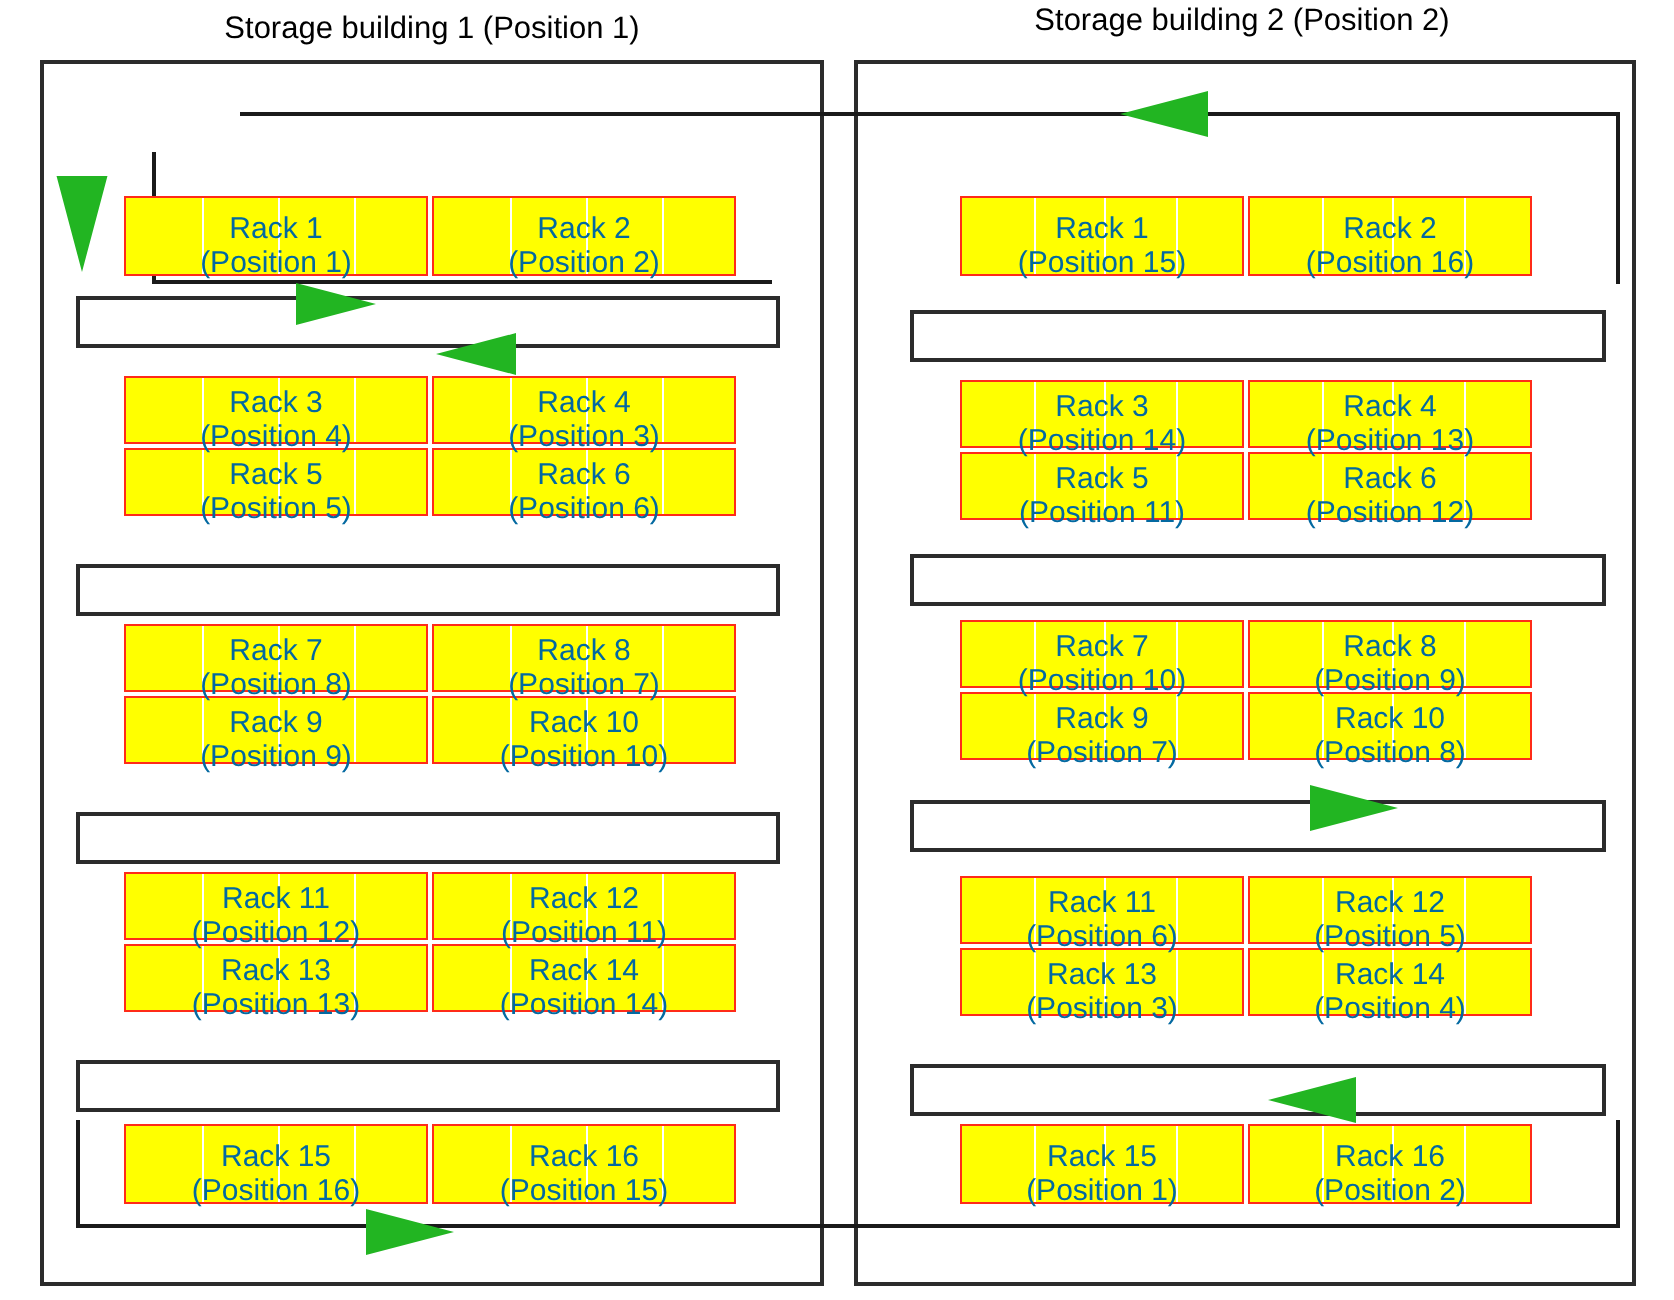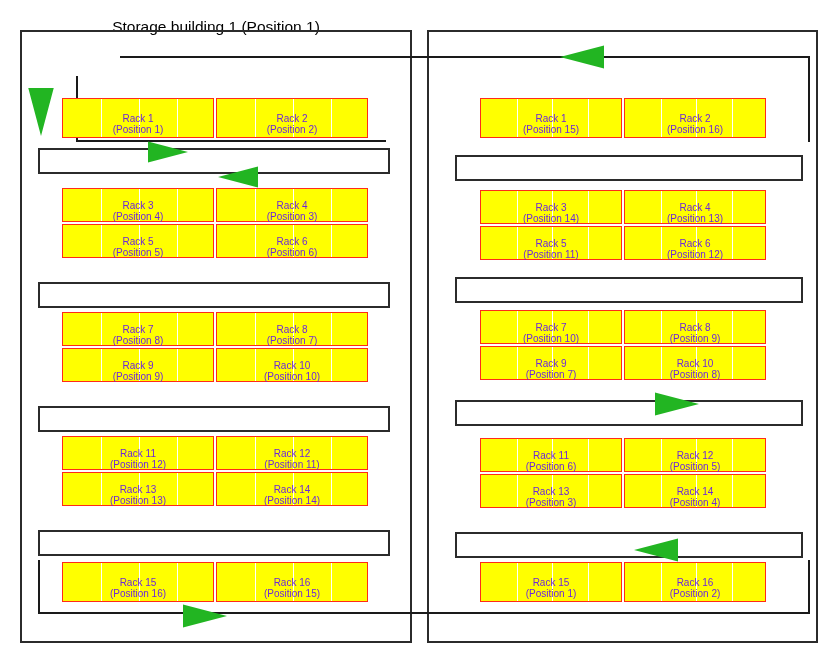--- a/index.html
+++ b/index.html
@@ -24,33 +24,34 @@
   
   .packing-table{position:absolute;box-sizing:border-box;border:2px solid #3a3a3a;background:#fff;
        font-size:14.5px;line-height:1.12;color:#000;text-align:center;display:flex;align-items:center;
        justify-content:center;flex-direction:column;padding-top:1px;}
 
   
   .rack-row{position:absolute;display:flex;}
   .rack{position:relative;box-sizing:border-box;border:1.6px solid #ff2b18;background:#ffff00;
         display:flex;align-items:center;justify-content:center;}
   .rack .cellsep{position:absolute;top:0;bottom:0;width:1.4px;background:#ffffff;}
-  .rack .rtext{position:relative;z-index:3;text-align:center;font-size:10px;line-height:1.12;color:#6d28d9;
+  .rack .rtext{position:relative;z-index:3;text-align:center;font-size:15px;line-height:1.12;color:#0369a1;
         white-space:nowrap;pointer-events:none;margin-top:12px;}
   .rack .rtext .ln2{display:block;}
 
   
   .arrow{position:absolute;}
   .arrow svg{display:block;}
 </style>
 </head>
 <body>
 
 <div id="stage">
-    <div class="bldg-title" style="left: 20px; top: 18px; width: 392px;">Storage building 1 (Position 1)</div>
+    <div class="bldg-title" style="left: 20px; top: 6px; width: 392px;">Storage building 1 (Position 1)</div>
+    <div class="bldg-title" style="left: 427px; top: 2px; width: 388px;">Storage building 2 (Position 2)</div>
     <div class="wall wall-v" style="left: 20px; top: 30px; width: 2px; height: 613px;"></div>
     <div class="wall wall-v" style="left: 410px; top: 30px; width: 2px; height: 613px;"></div>
     <div class="wall wall-h" style="left: 20px; top: 30px; width: 392px; height: 2px;"></div>
     <div class="wall wall-h" style="left: 20px; top: 641px; width: 392px; height: 2px;"></div>
     <div class="wall wall-v" style="left: 427px; top: 30px; width: 2px; height: 613px;"></div>
     <div class="wall wall-v" style="left: 816px; top: 30px; width: 2px; height: 613px;"></div>
     <div class="wall wall-h" style="left: 427px; top: 30px; width: 391px; height: 2px;"></div>
     <div class="wall wall-h" style="left: 427px; top: 641px; width: 391px; height: 2px;"></div>
     <div class="pline pline-h" style="left: 120px; top: 56px; width: 690px; height: 2px;"></div>
     <div class="pline pline-v" style="left: 76px; top: 76px; width: 2px; height: 66px;"></div>

